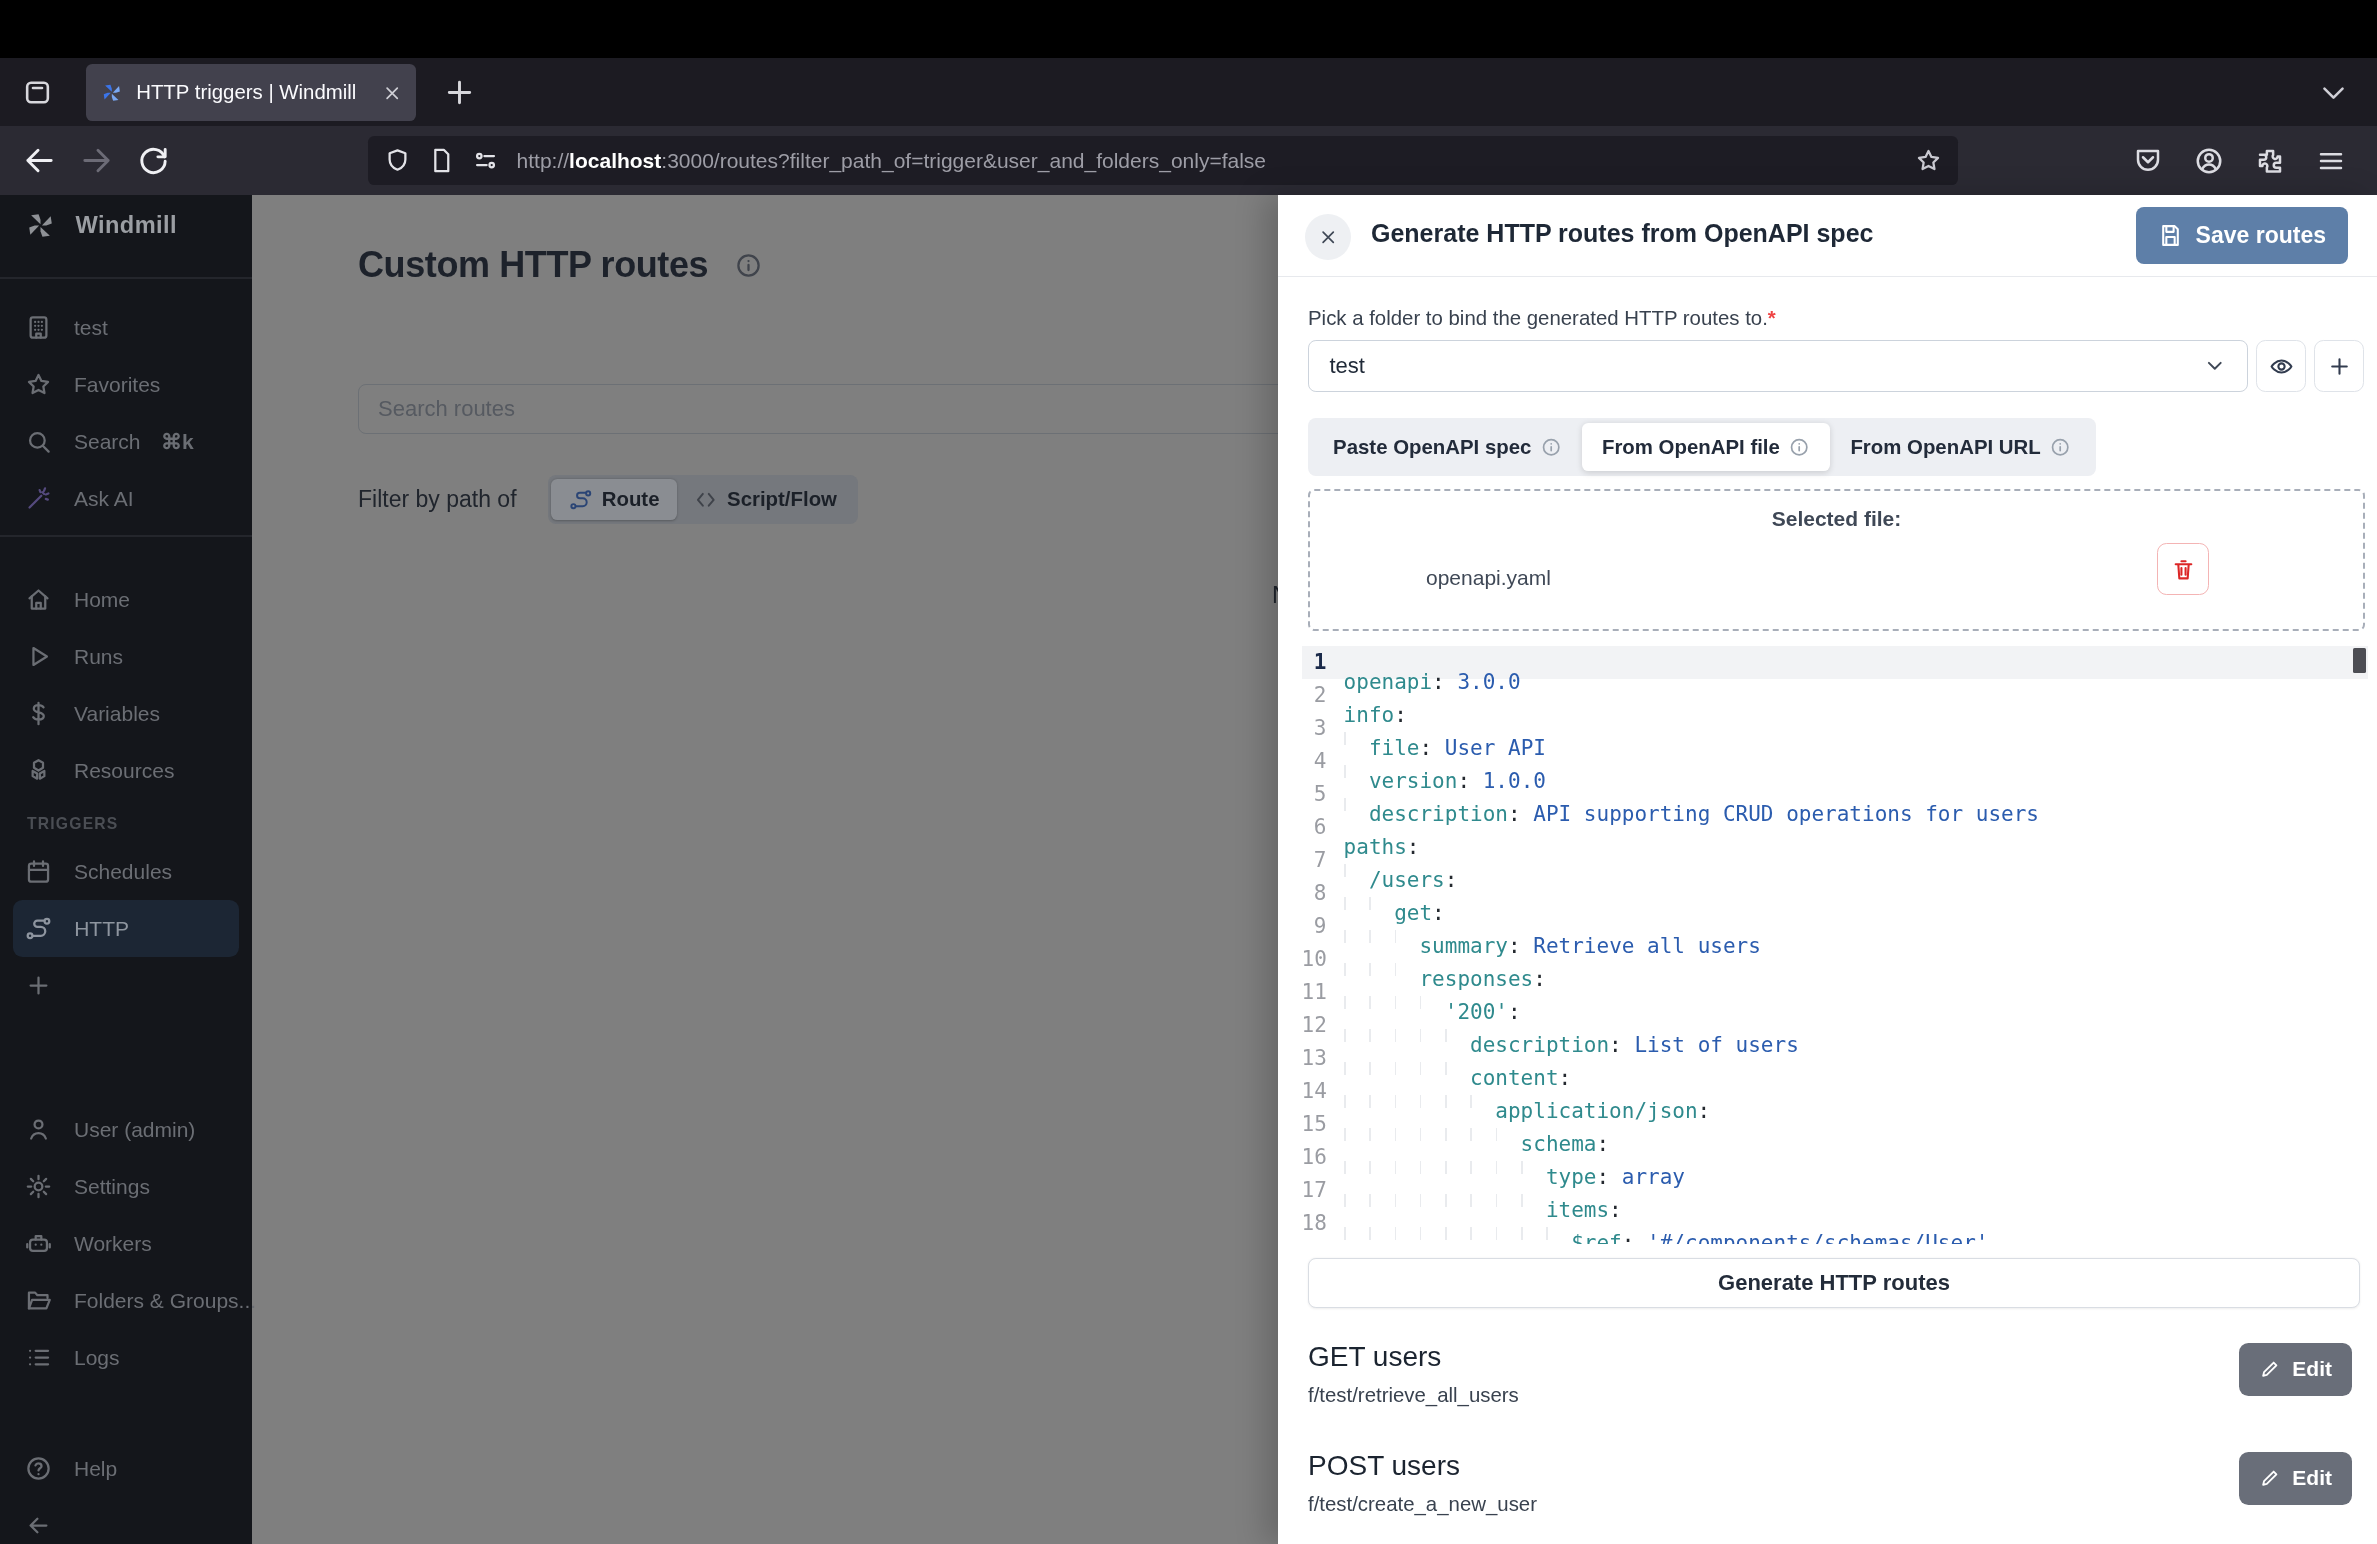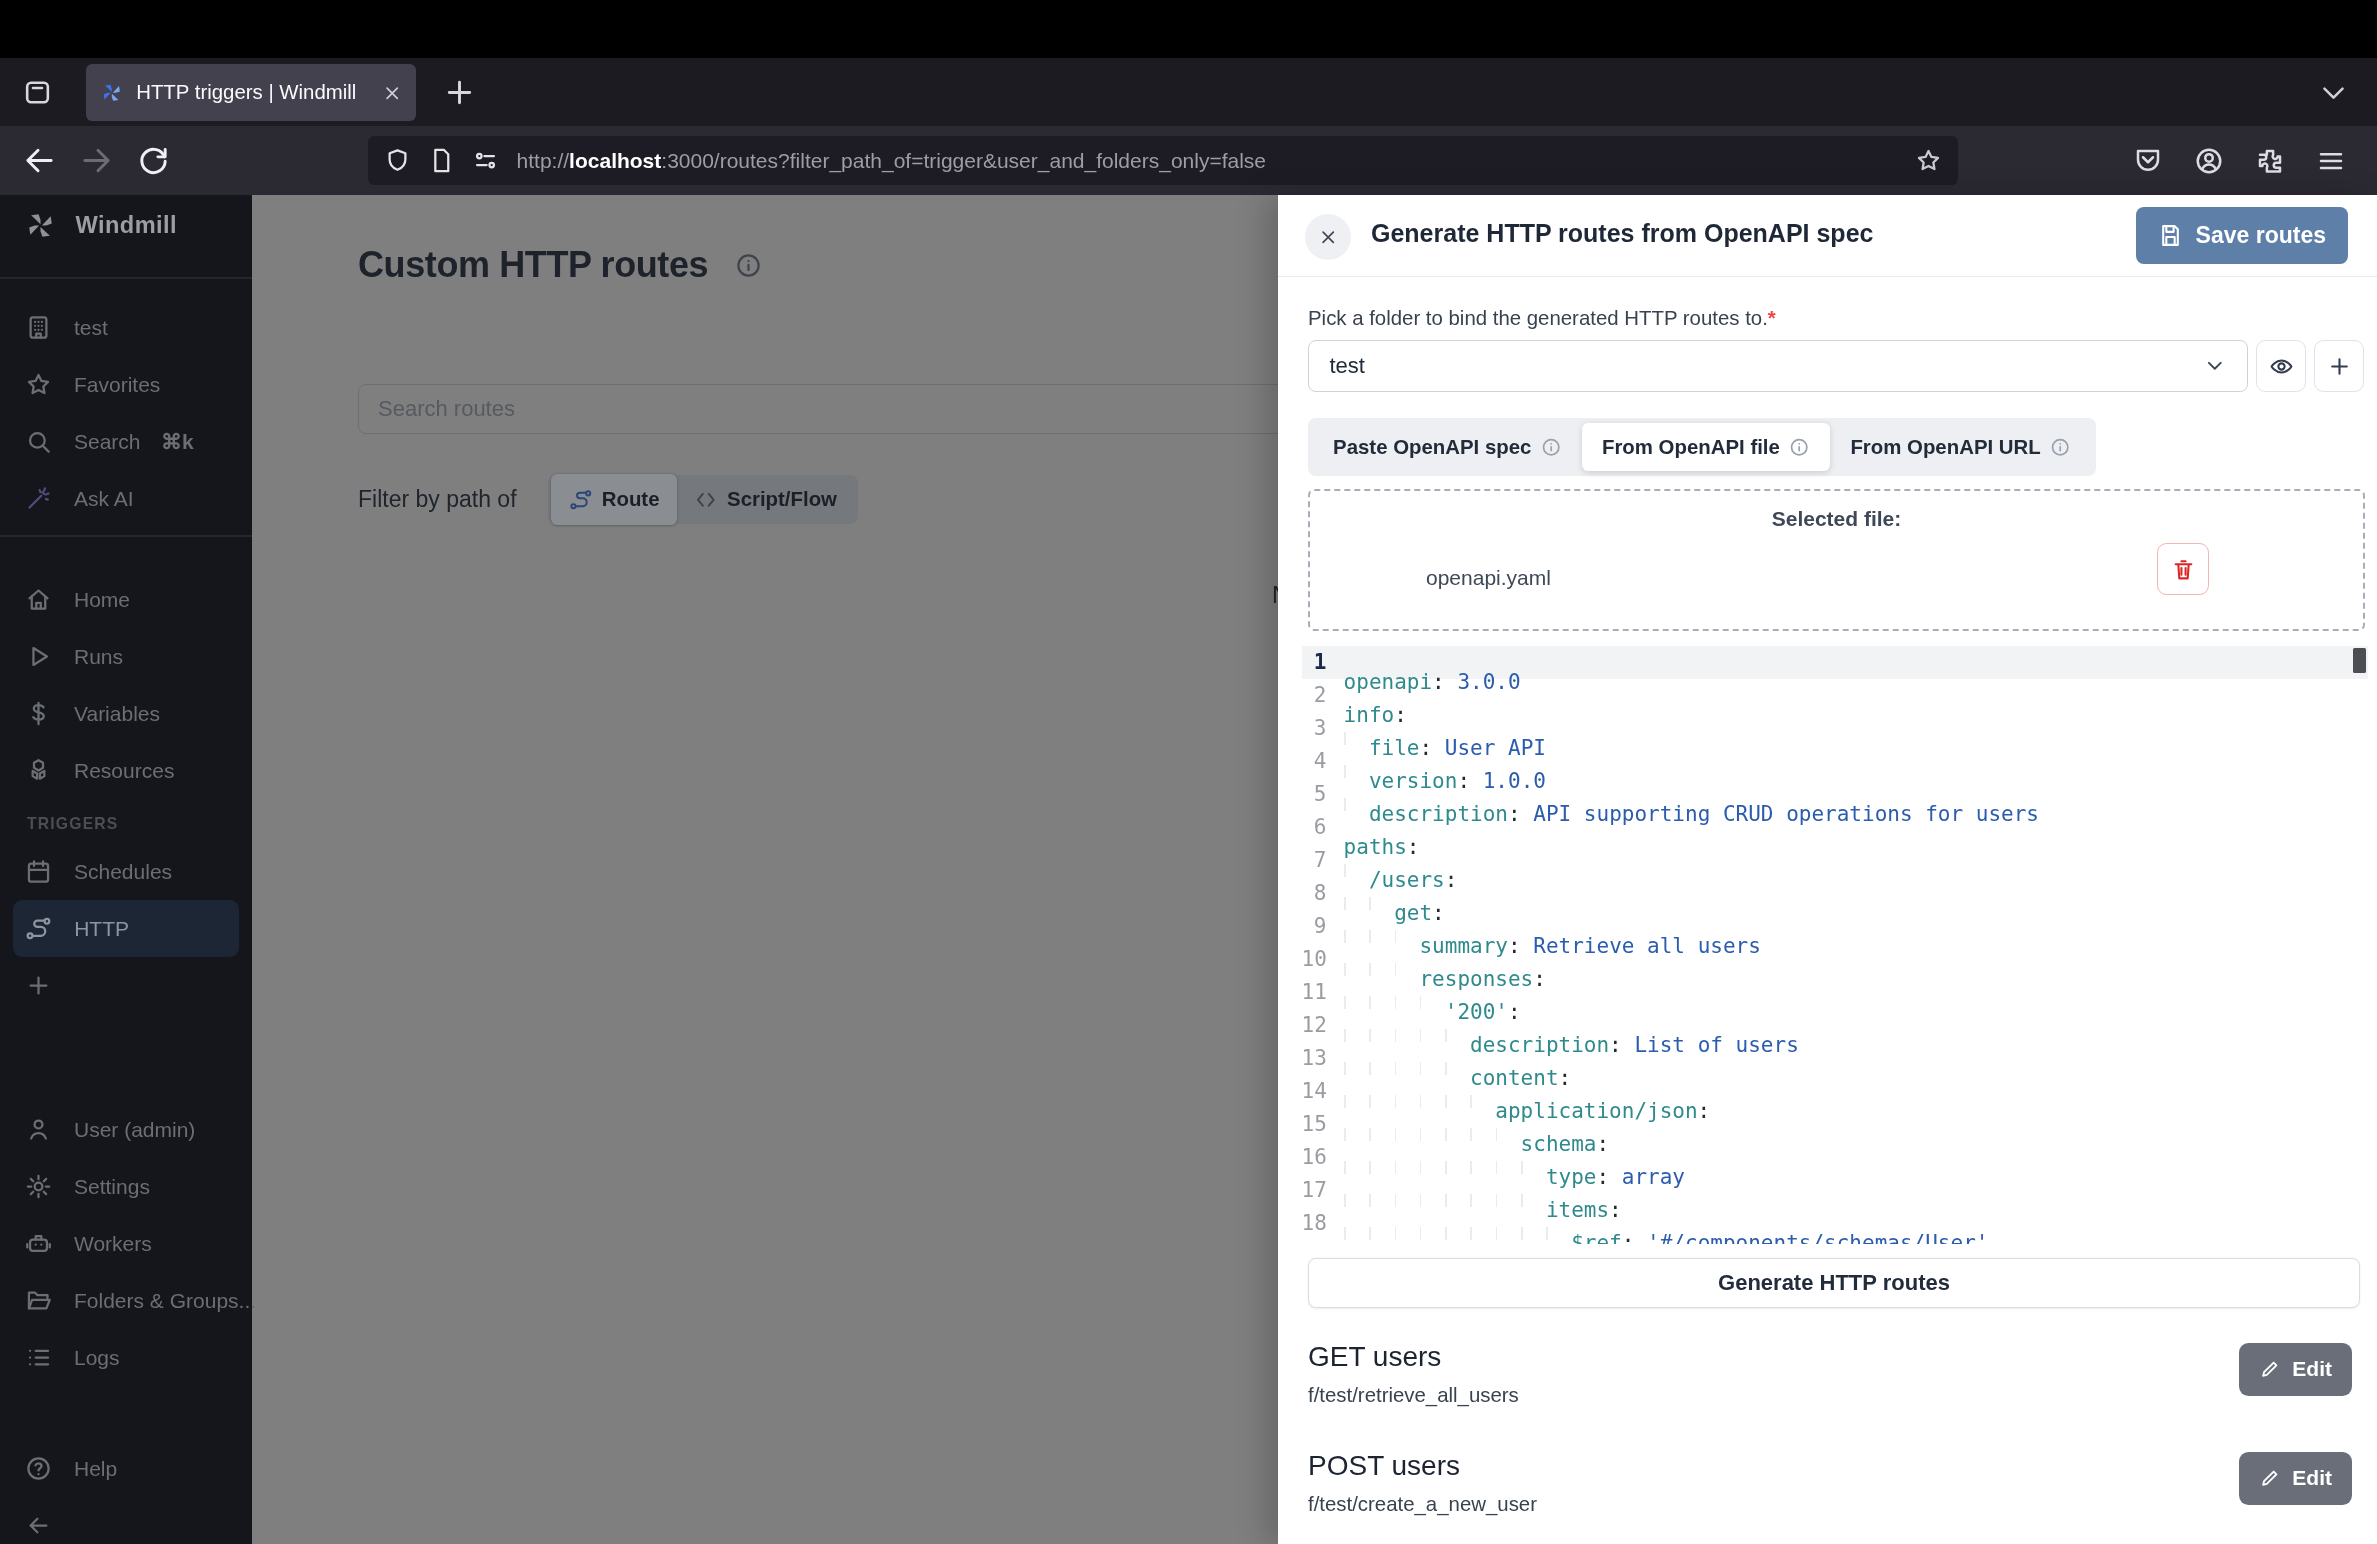--- a/index.html
+++ b/index.html
@@ -61,21 +61,21 @@
   .page-title { font-size:36px; font-weight:700; color:#1d222b; letter-spacing:-0.4px; }
   .title-info { width:27px; height:27px; color:#40444c; }
   .search-input { position:absolute; left:106px; top:189px; width:1258px; height:50px;
     border:1.6px solid #6c7075; border-radius:7.9px; display:flex; align-items:center;
     padding-left:19px; color:#565a61; font-size:22px; }
   .filter-row { position:absolute; left:106px; top:280px; display:flex; align-items:center; }
   .filter-label { font-size:23px; color:#20252d; }
   .toggle-group { margin-left:31px; background:#75787d; border-radius:7.9px; padding:3.9px;
     display:flex; align-items:center; height:49px; }
   .toggle-opt { display:flex; align-items:center; gap:9.4px; font-size:20.4px; font-weight:700;
-    color:#1b2028; padding:0 17.3px; height:51px; border-radius:6.3px; }
+    color:#1b2028; padding:0 17.3px; height:41px; border-radius:6.3px; }
   .toggle-opt.sel { background:#8a8d92; box-shadow:0 0.8px 2.4px rgba(0,0,0,.25); }
   .toggle-opt .oic { width:23.6px; height:23.6px; }
   .oic-route { color:#2b4575; } .oic-code { color:#3f434a; }
   .clipped-text { position:absolute; right:-11px; top:387px; font-size:23.6px; color:#20252d; }
 
   
   .drawer { position:absolute; left:1278px; top:0; width:1100px; height:1349px; background:#ffffff;
     box-shadow:-14px 0 28px rgba(0,0,0,.18); }
   .dr-header { position:absolute; left:0; top:0; width:100%; height:82px;
     border-bottom:1.6px solid #e7e9ed; }

